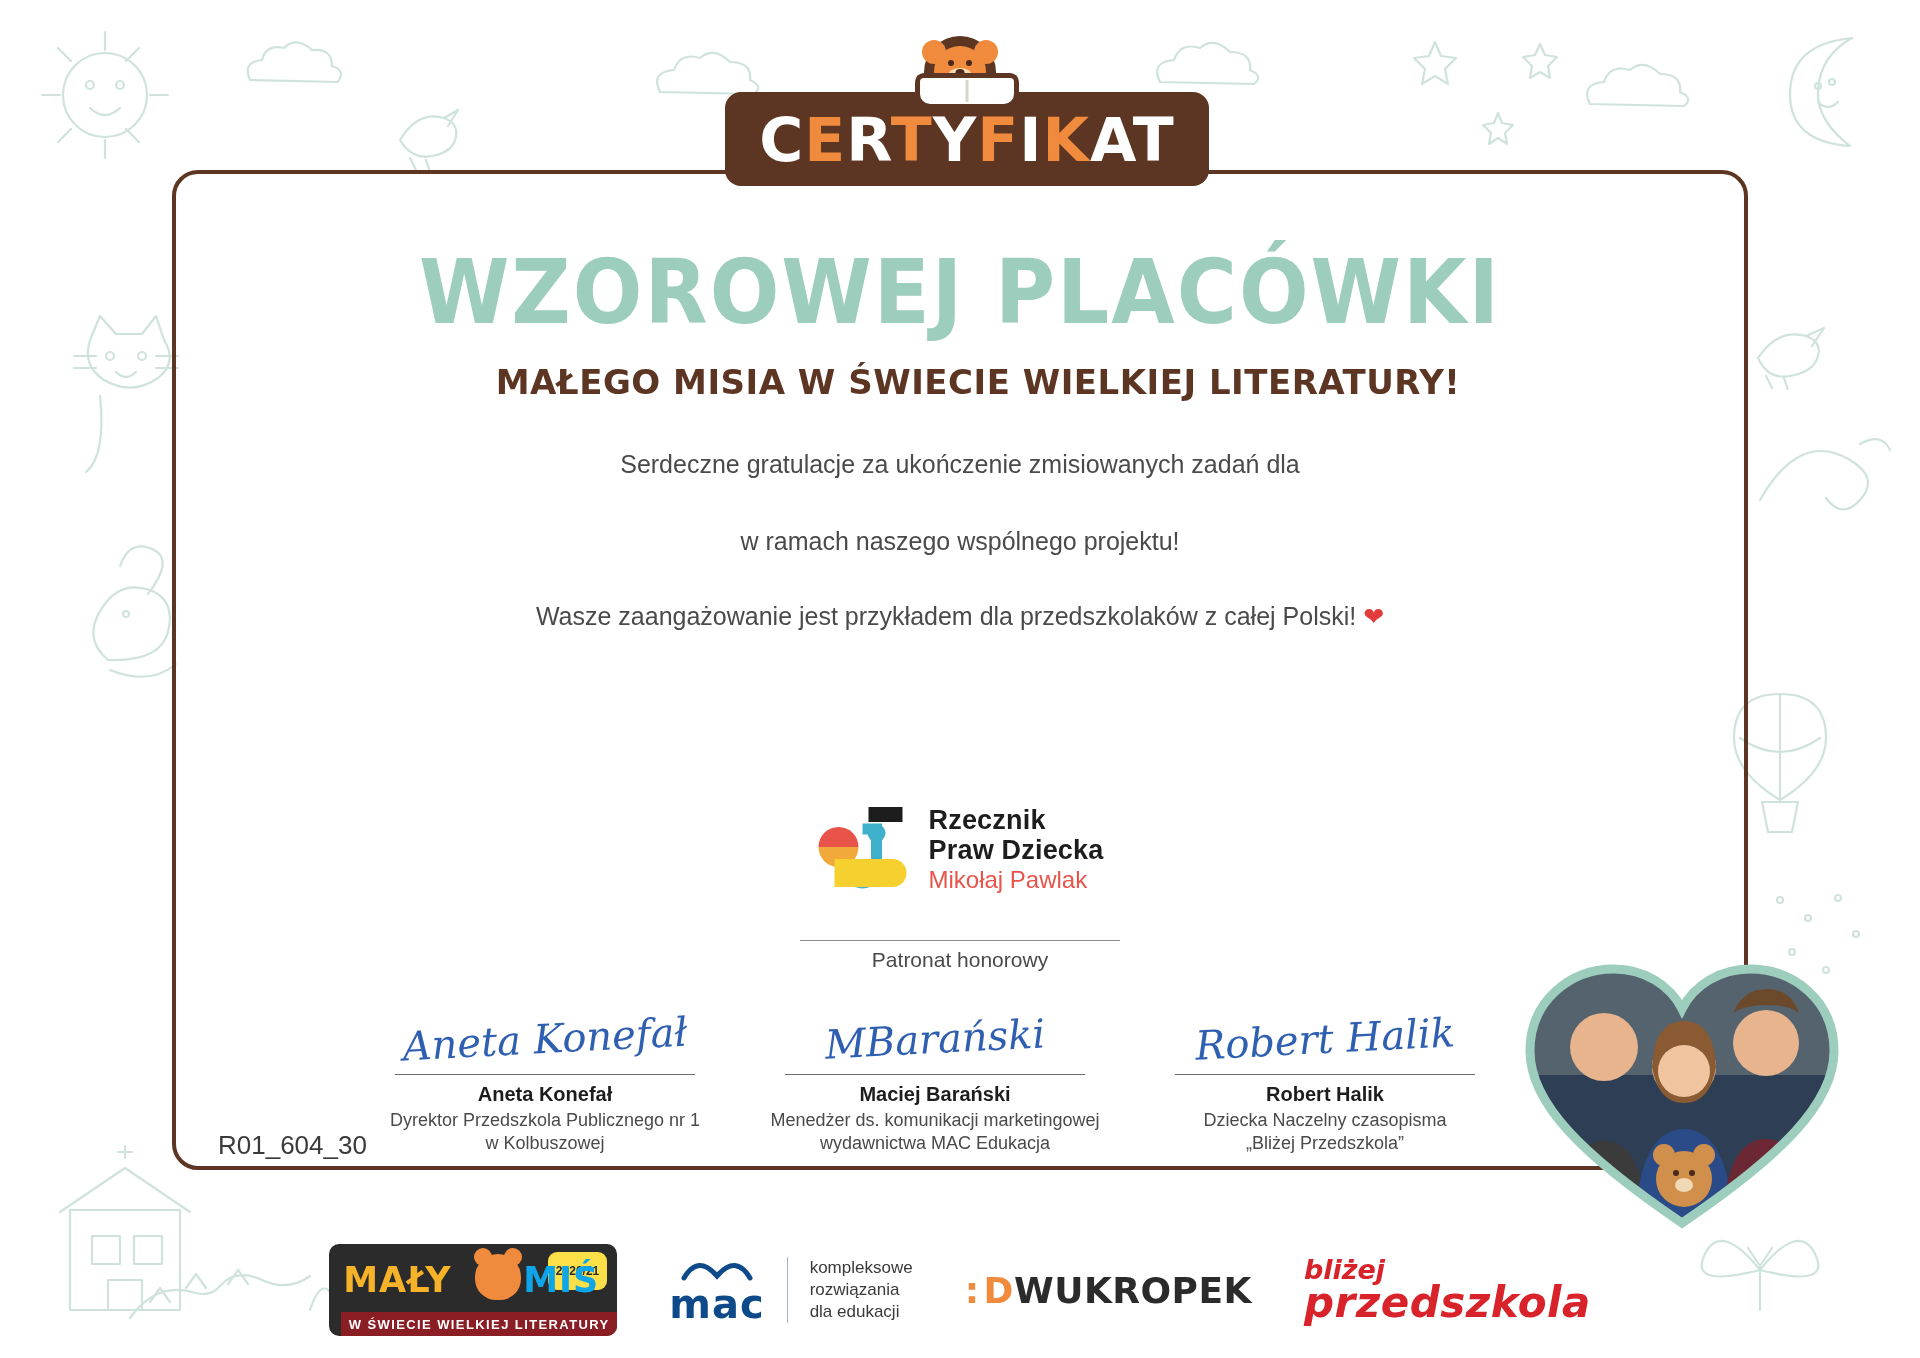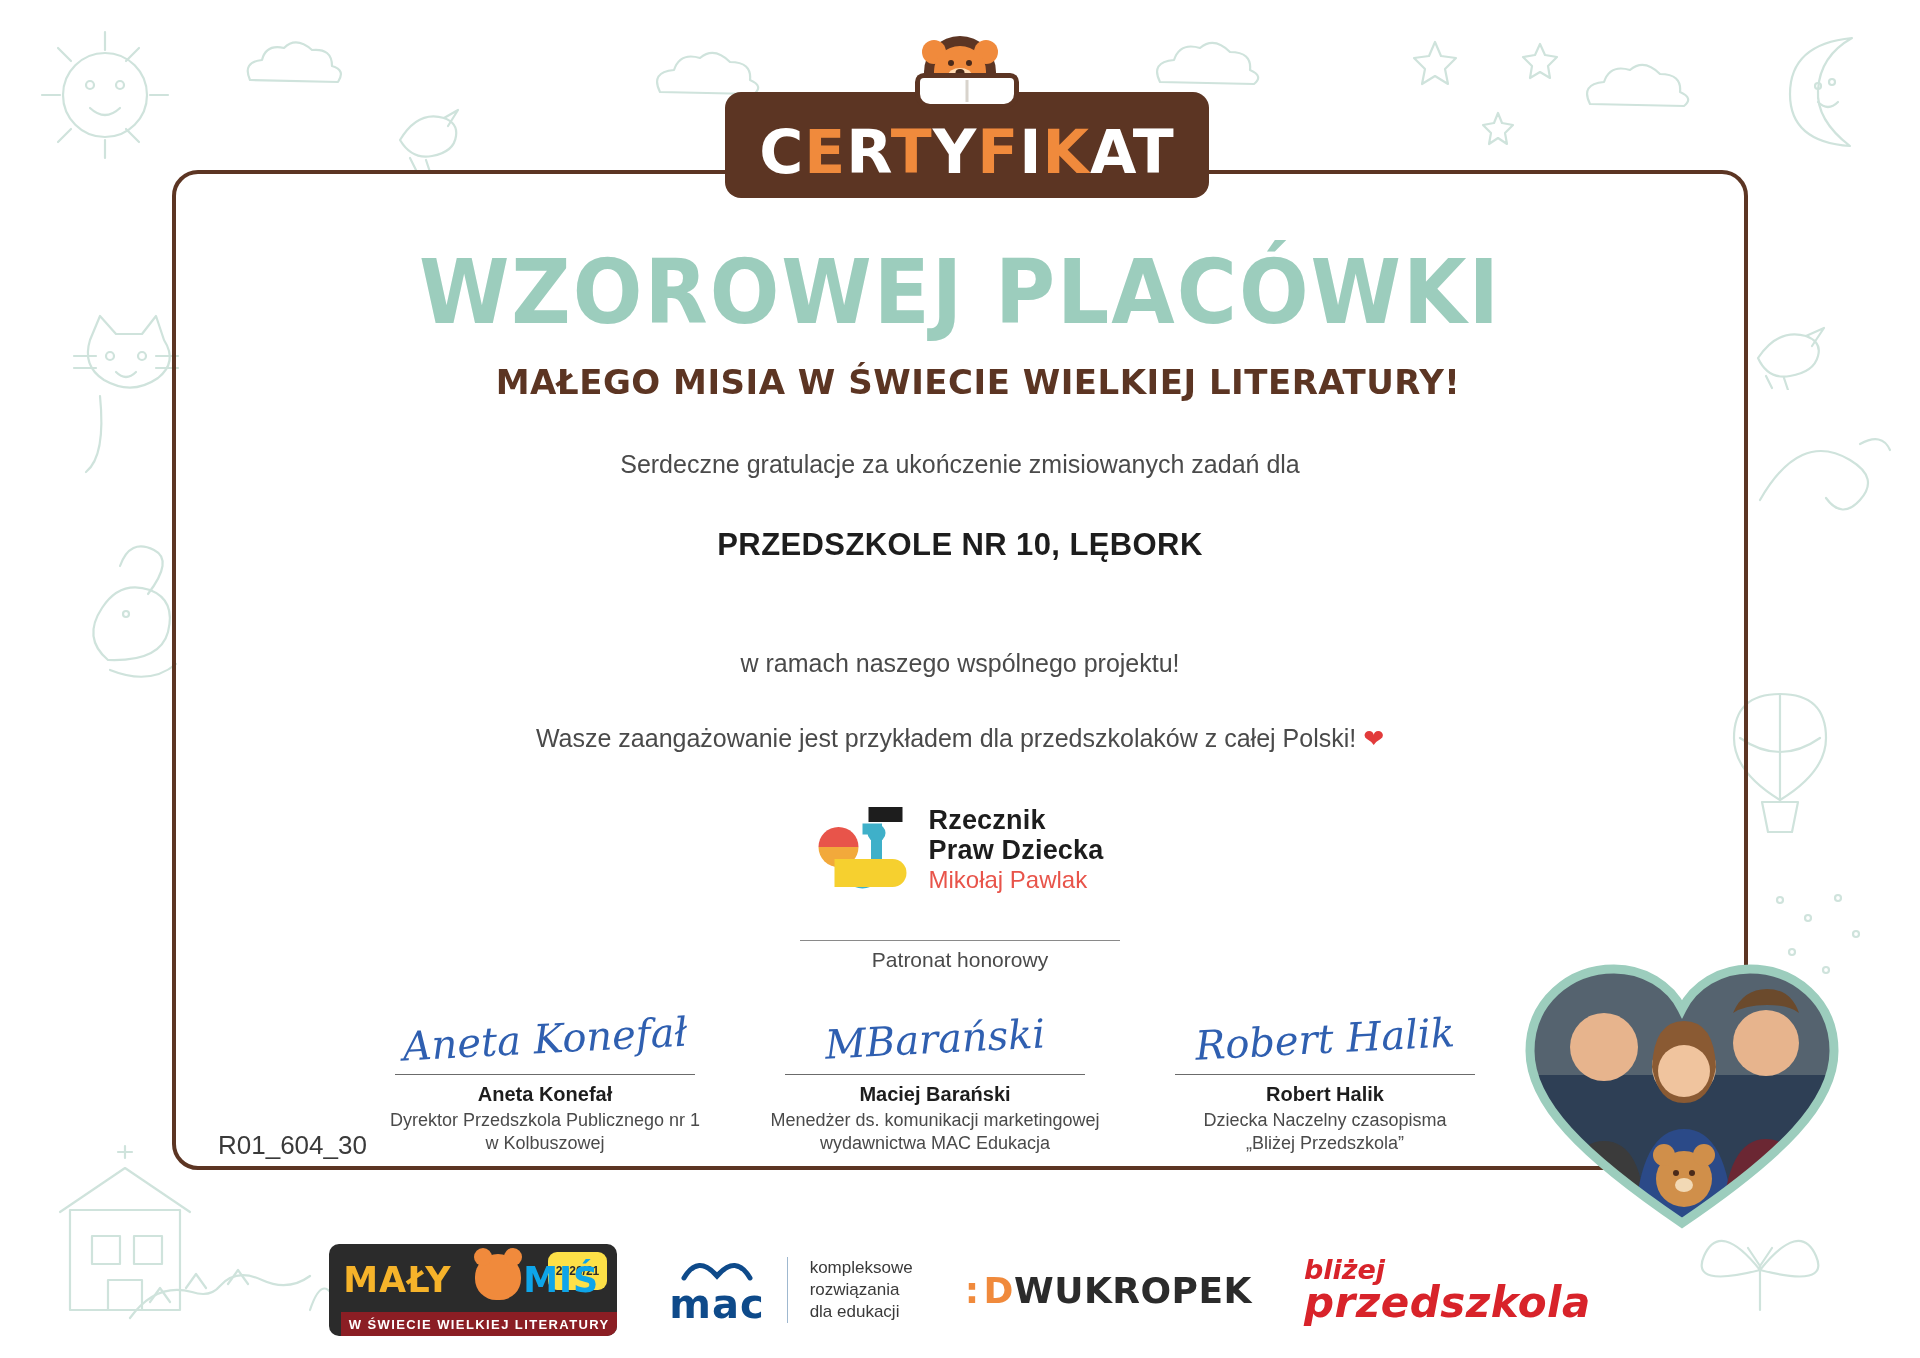--- a/index.html
+++ b/index.html
@@ -147,21 +147,21 @@
     height: 22px;
     background: #d8d3cc;
     transform: translateX(-50%);
   }
   .badge-text {
     font-family: "DejaVu Sans", sans-serif;
     font-weight: bold;
     font-size: 60px;
     letter-spacing: 1px;
     line-height: 1;
-    margin-top: 16px;
+    margin-top: 4px;
     white-space: nowrap;
   }
   .badge-text .w { color: #ffffff; }
   .badge-text .o { color: #f08a3c; }
 
   
   .title-main {
     position: absolute;
     left: 0;
     right: 0;
@@ -620,21 +620,20 @@
     <div class="badge-book"></div>
     <div class="badge-text"><span class="w">C</span><span class="o">E</span><span class="w">R</span><span class="o">T</span><span class="w">Y</span><span class="o">F</span><span class="w">I</span><span class="o">K</span><span class="w">AT</span></div>
   </div>
 </div>
 
 <div class="title-main">WZOROWEJ PLACÓWKI</div>
 <div class="title-sub">MAŁEGO MISIA W ŚWIECIE WIELKIEJ LITERATURY!</div>
 
 <div class="body-block">
   <div class="line-congrats">Serdeczne gratulacje za ukończenie zmisiowanych zadań dla</div>
-  <div class="line-school">PRZEDSZKOLE NR 10, LĘBORK</div>
   <div class="line-project">w ramach naszego wspólnego projektu!</div>
   <div class="line-engage">
     <span>Wasze zaangażowanie jest przykładem dla przedszkolaków z całej Polski!</span>
     <span class="heart">❤</span>
   </div>
 </div>
 
 <div class="rpd">
   <div class="rpd-mark">
     <svg width="112" height="86" viewBox="0 0 112 86" style="position:absolute;left:0;top:0;stroke:none;">

